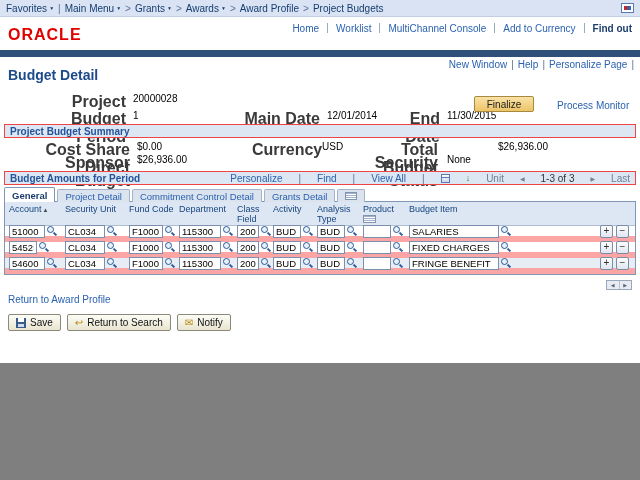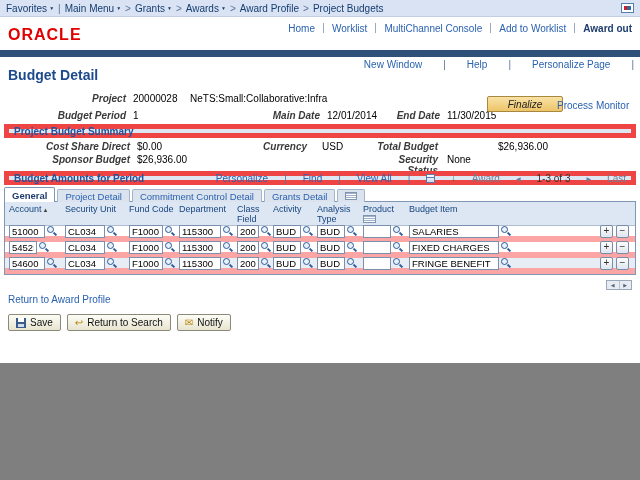--- a/index.html
+++ b/index.html
@@ -21,35 +21,35 @@
   
   .brandbar { position:absolute; top:17px; left:0; width:640px; height:33px; background:#ffffff;padding-left:38px; }
   .oracle-logo { position:absolute; left:8px; top:9px; font-size:16px; font-weight:bold; color:#e00000; letter-spacing:1px; }
   .hlinks { position:absolute; top:6px; right:8px; display:flex; align-items:flex-start; gap:8px; font-size:10px; }
   .hlinks a { color:#2a62b0; text-decoration:none; cursor:pointer; white-space:nowrap; }
   .hlinks .vr { width:1px; height:10px; background:#9aaabf; }
   .hlinks a.signout { font-weight:bold; color:#1c3d6e; }
 
   .navband { position:absolute; top:50px; left:0; width:640px; height:7px; background:#2f5078; }
 
-  .pagelinks { position:absolute; top:59px; right:6px; display:flex; gap:21px; font-size:10px; }
+  .pagelinks { position:absolute; top:59px; right:6px; display:flex; gap:4px; font-size:10px; }
   .pagelinks a { color:#2a62b0; text-decoration:none; cursor:pointer; }
 
   .title { position:absolute; top:67px; left:8px; font-size:14px; font-weight:bold; color:#1c4a8c; }
 
-  .lbl { position:absolute; font-size:10px; font-weight:bold; color:#3a3a3a; text-align:right;font-style:italic; }
+  .lbl { position:absolute; font-size:16px; font-weight:bold; color:#3a3a3a; text-align:right; }
   .val { position:absolute; font-size:10px; color:#000; }
   a.plainlink { font-size:10px; color:#2a62b0; text-decoration:none; cursor:pointer; position:absolute; }
 
-  .finalize { position:absolute; left:487px; top:96px; width:76px; height:16px;
+  .finalize { position:absolute; left:474px; top:96px; width:60px; height:16px;
     background:linear-gradient(#f9e2a6,#edc468); border:1px solid #a8883c; border-radius:2px;
-    font-size:10px; color:#222; cursor:pointer; font-family:inherit;font-style:italic; }
+    font-size:10px; color:#222; cursor:pointer; font-family:inherit; }
 
   .band { position:absolute; left:4px; width:632px; height:14px; background:#dde7f3;
-    border:5px solid #ef4444; display:flex; align-items:center; padding:0 5px;
+    border:1px solid #ef4444; display:flex; align-items:center; padding:0 5px;
     font-size:10px; font-weight:bold; color:#23539b; }
   .band .controls { margin-left:auto; display:flex; align-items:center; gap:16px; font-weight:normal; }
   .band .controls a { color:#2a62b0; text-decoration:none; cursor:pointer; }
   .band .controls .nav { color:#6d7f96; }
   .band .controls .range { color:#333; }
   .arrow { font-size:6px; color:#6d7f96; cursor:pointer; }
   .ic-grid { width:9px; height:9px; border:1px solid #5a7ab0; background:linear-gradient(#ffffff,#cdd8ea); position:relative; cursor:pointer; }
   .ic-grid::before { content:""; position:absolute; left:0; top:2px; width:7px; height:1px; background:#5a7ab0; }
   .ic-down { font-size:9px; line-height:9px; color:#2a7a2a; font-weight:bold; cursor:pointer; }
 
@@ -123,42 +123,41 @@
 
   <div class="brandbar">
     <div class="oracle-logo">ORACLE</div>
     <div class="hlinks">
       <a>Home</a>
       <span class="vr"></span>
       <a>Worklist</a>
       <span class="vr"></span>
       <a>MultiChannel Console</a>
       <span class="vr"></span>
-      <a>Add to Worklist</a>
+      <a>Add to Currency</a>
       <span class="vr"></span>
-      <a class="signout">Award out</a>
+      <a class="signout">Find out</a>
     </div>
   </div>
 
   <div class="navband"></div>
 
   <div class="pagelinks">
     <a>New Window</a>
     <span class="sep">|</span>
     <a>Help</a>
     <span class="sep">|</span>
     <a>Personalize Page</a>
     <span class="sep">|</span>
   </div>
 
   <div class="title">Budget Detail</div>
 
   <span class="lbl" style="left:28px;top:93px;width:98px">Project</span>
   <span class="val" style="left:133px;top:93px">20000028</span>
-  <span class="val" style="left:190px;top:93px">NeTS:Small:Collaborative:Infra</span>
 
   <span class="lbl" style="left:28px;top:110px;width:98px">Budget Period</span>
   <span class="val" style="left:133px;top:110px">1</span>
   <span class="lbl" style="left:240px;top:110px;width:80px">Main Date</span>
   <span class="val" style="left:327px;top:110px">12/01/2014</span>
   <span class="lbl" style="left:385px;top:110px;width:55px">End Date</span>
   <span class="val" style="left:447px;top:110px">11/30/2015</span>
 
   <button class="finalize">Finalize</button>
   <a class="plainlink" style="left:557px;top:100px">Process Monitor</a>
@@ -181,21 +180,21 @@
     <span>Budget Amounts for Period</span>
     <span class="controls">
       <a>Personalize</a>
       <span class="sep">|</span>
       <a>Find</a>
       <span class="sep">|</span>
       <a>View All</a>
       <span class="sep">|</span>
       <span class="ic-grid"></span>
       <span class="ic-down">↓</span>
-      <span class="nav">Award</span>
+      <span class="nav">Unit</span>
       <span class="arrow">◀</span>
       <span class="range">1-3 of 3</span>
       <span class="arrow">▶</span>
       <span class="nav">Last</span>
     </span>
   </div>
 
   <div class="tabs">
     <span class="tab active">General</span>
     <span class="tab">Project Detail</span>

